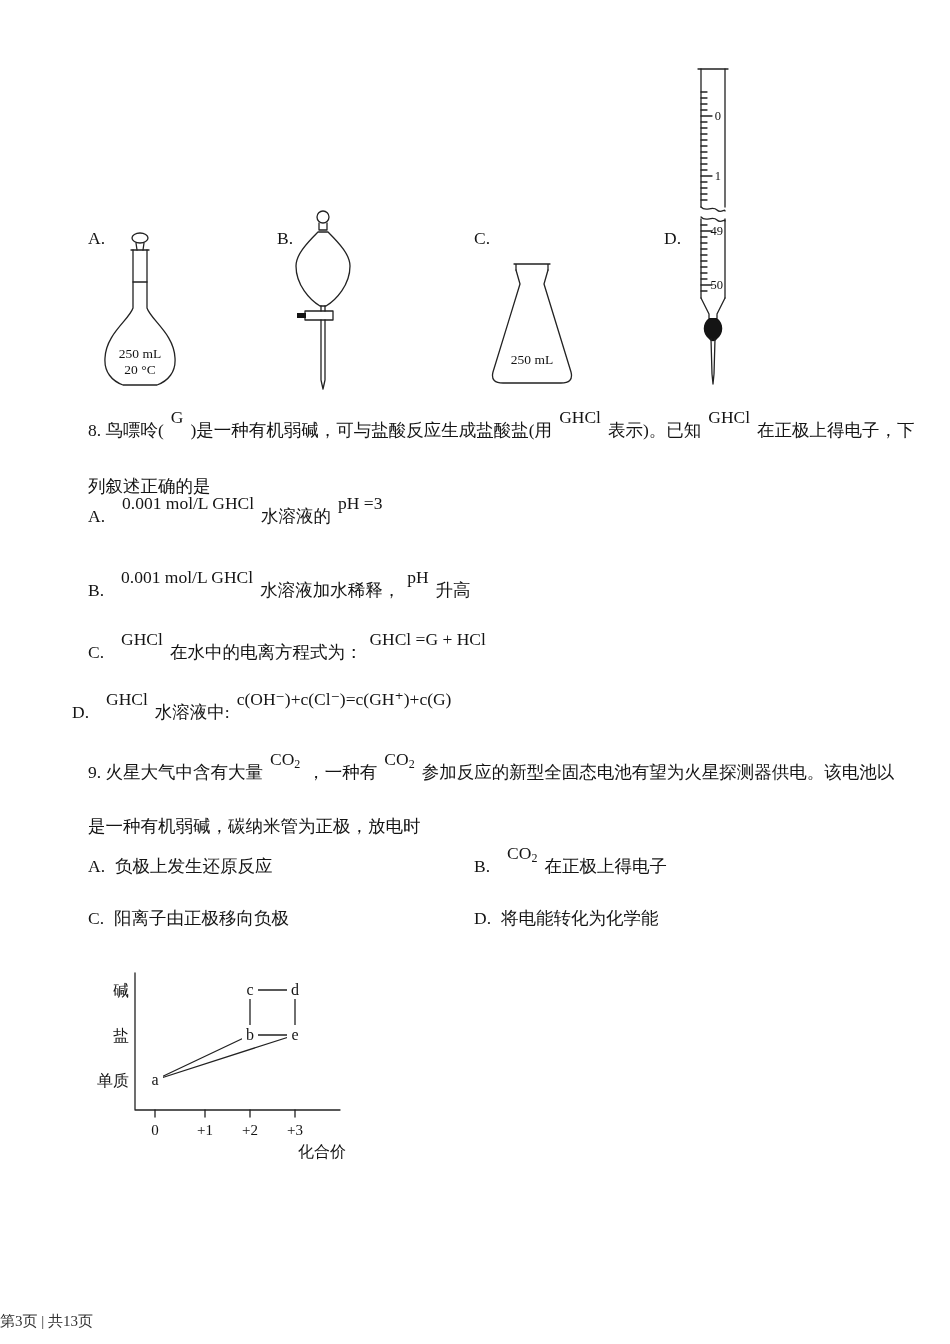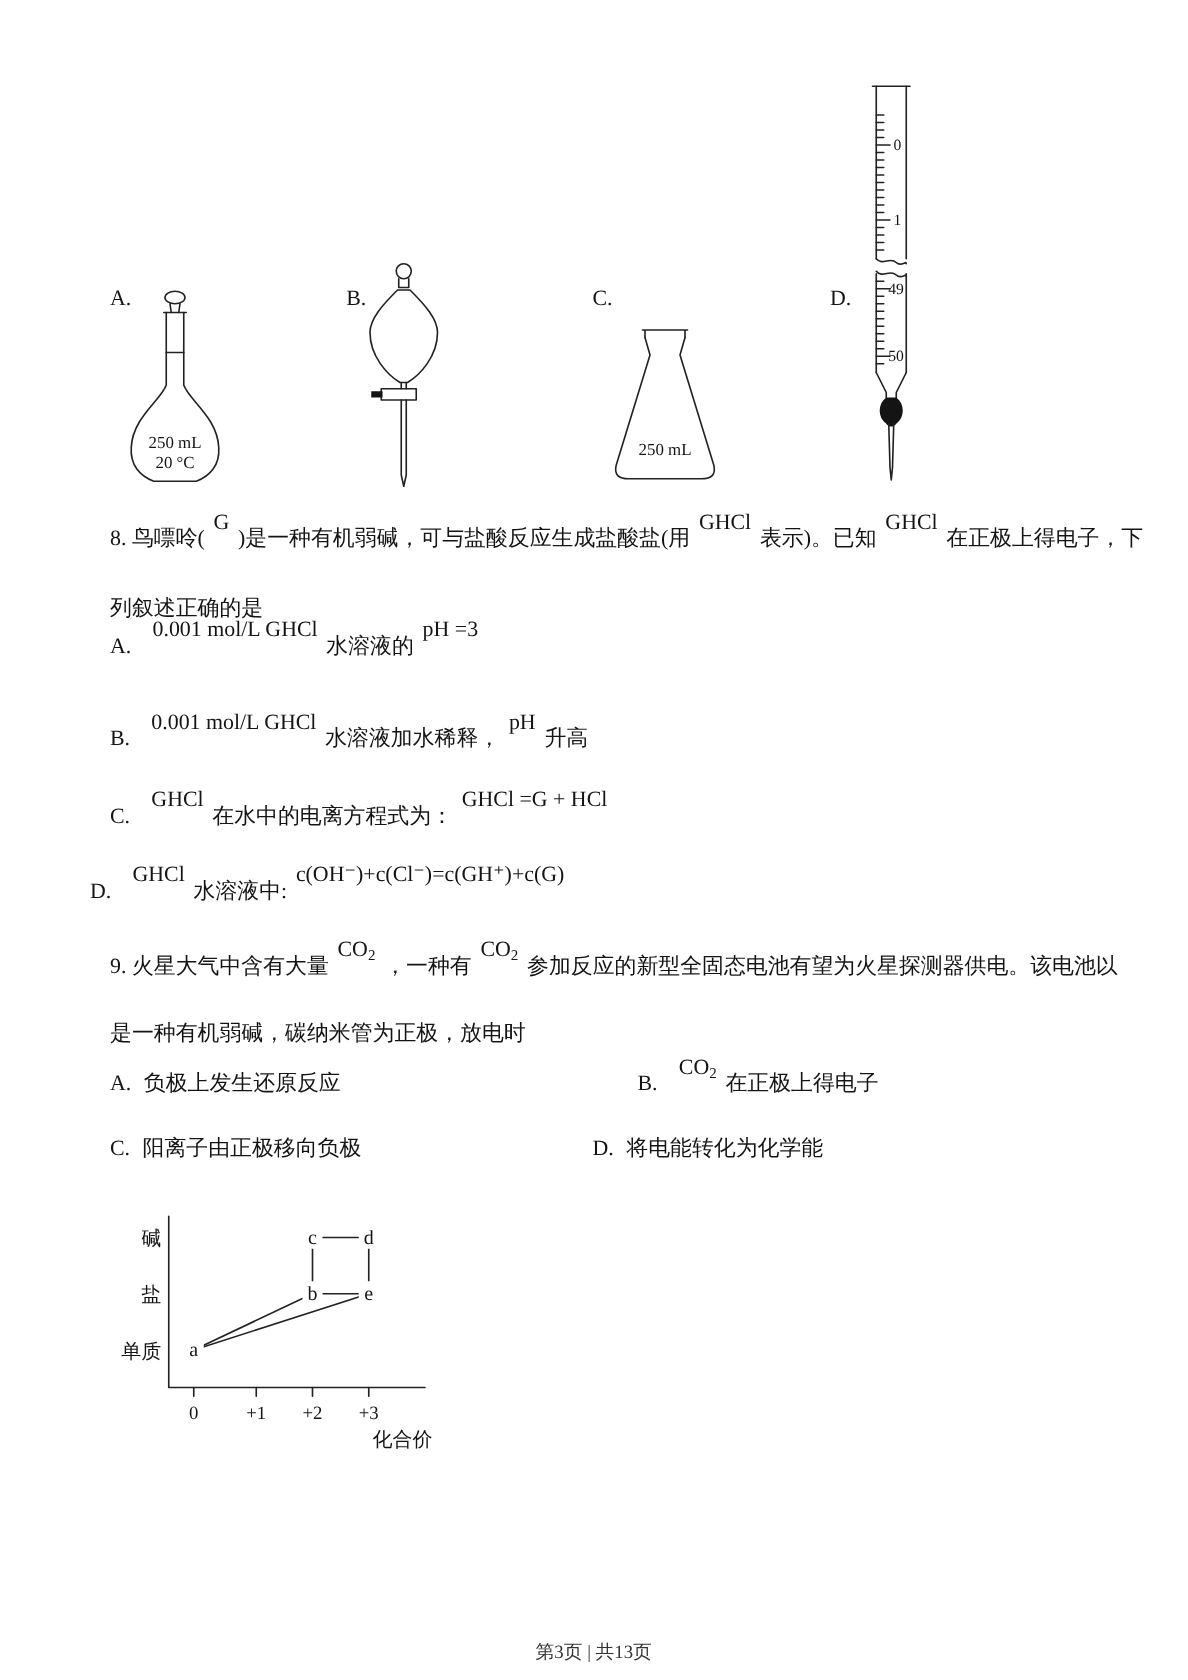--- a/index.html
+++ b/index.html
@@ -9,21 +9,21 @@
     font-family:"Liberation Serif","DejaVu Serif",serif; color:#141414; overflow:hidden;
   }
   .abs { position:absolute; white-space:nowrap; }
   .t  { font-size:17.5px; line-height:1.25; }
   .lbl { display:inline-block; margin-right:10px; }
   .sup { position:relative; top:-13px; display:inline-block; margin:0 7px; }
   .sub2 { font-size:12px; vertical-align:-3px; }
   svg.fig { position:absolute; overflow:visible; }
   svg text { font-family:"Liberation Serif","DejaVu Serif",serif; fill:#141414; }
   .stroke { stroke:#222; stroke-width:1.3; fill:none; stroke-linecap:round; stroke-linejoin:round; }
-  .footer { left:0; right:0; text-align:center; font-size:15px; color:#333;font-family:Liberation Serif, serif; }
+  .footer { left:0; right:0; font-size:15px; color:#333;font-family:Liberation Serif, serif; }
 </style>
 </head>
 <body>
 
 <div class="page">
 
   <div class="abs t" style="left:88px; top:228px;">A.</div>
   <div class="abs t" style="left:277px; top:228px;">B.</div>
   <div class="abs t" style="left:474px; top:228px;">C.</div>
   <div class="abs t" style="left:664px; top:228px;">D.</div>
@@ -92,21 +92,21 @@
   </div>
 
   <div class="abs t" style="left:88px; top:762px;">
     <span>9. 火星大气中含有大量</span><span class="sup"><span>CO</span><span class="sub2">2</span></span><span>，一种有</span><span class="sup"><span>CO</span><span class="sub2">2</span></span><span>参加反应的新型全固态电池有望为火星探测器供电。该电池以</span>
   </div>
   <div class="abs t" style="left:88px; top:816px;">是一种有机弱碱，碳纳米管为正极，放电时</div>
 
   <div class="abs t" style="left:88px; top:856px;">
     <span class="lbl">A.</span><span>负极上发生还原反应</span>
   </div>
-  <div class="abs t" style="left:474px; top:856px;margin-left:36px;">
+  <div class="abs t" style="left:474px; top:856px;">
     <span class="lbl">B.</span><span class="sup"><span>CO</span><span class="sub2">2</span></span><span>在正极上得电子</span>
   </div>
   <div class="abs t" style="left:88px; top:908px;">
     <span class="lbl">C.</span><span>阳离子由正极移向负极</span>
   </div>
   <div class="abs t" style="left:474px; top:908px;font-family:Liberation Serif, serif;">
     <span class="lbl">D.</span><span>将电能转化为化学能</span>
   </div>
 
 

